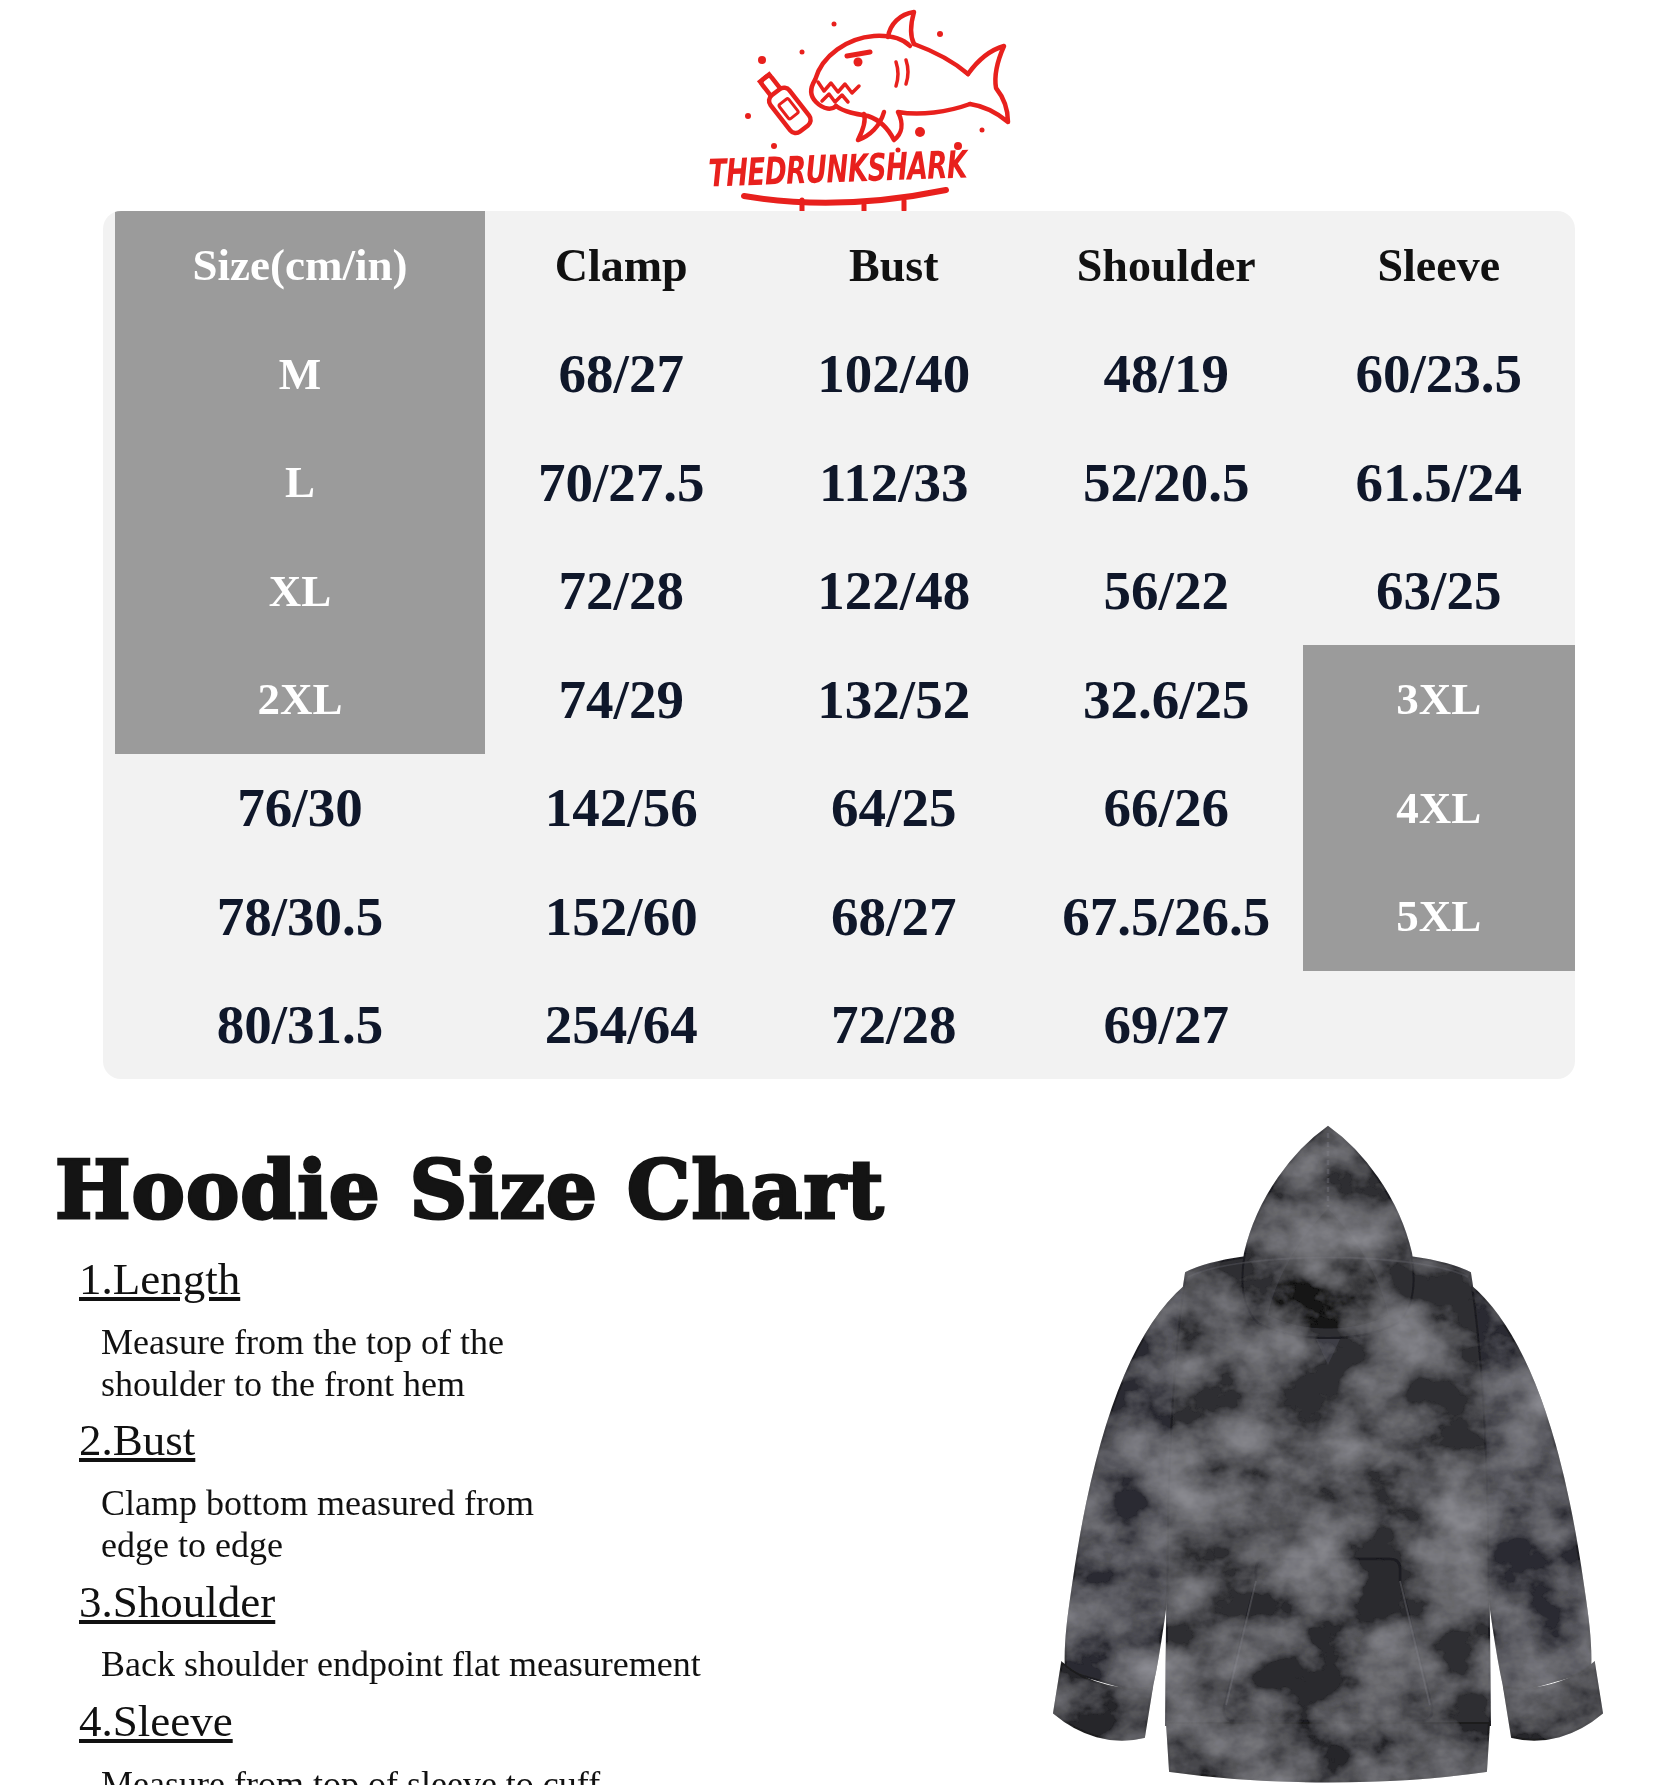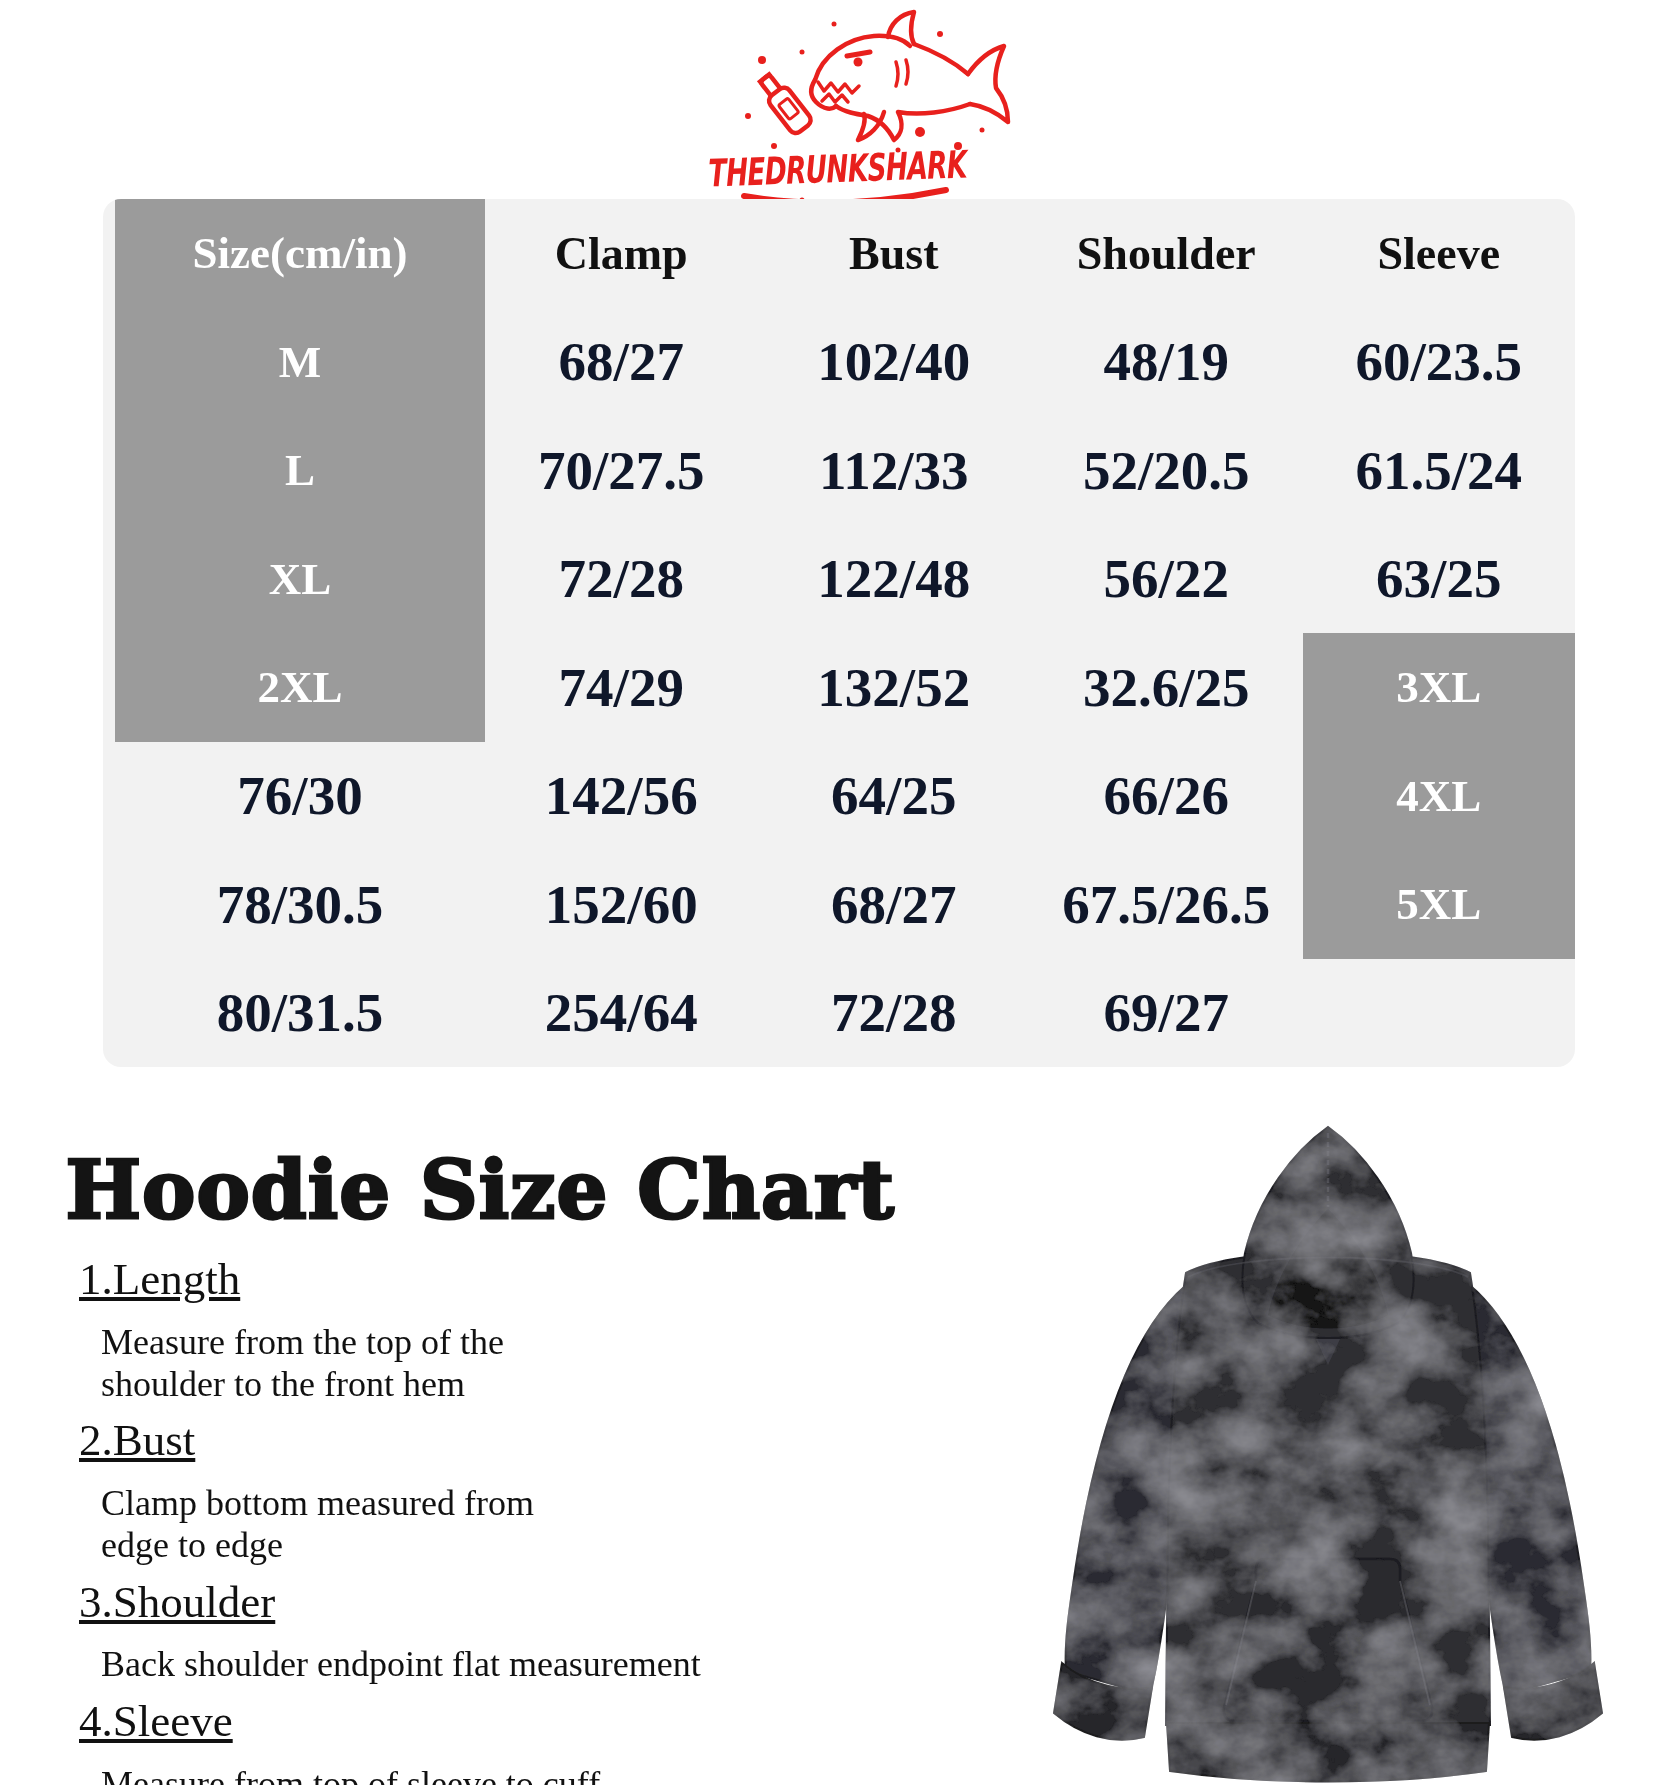--- a/index.html
+++ b/index.html
@@ -6,34 +6,34 @@
   .canvas{
     position:relative;width:1657px;height:1785px;background:#ffffff;overflow:hidden;
     font-family:"Liberation Serif", serif;color:#111;
   }
 
   
   .logo{position:absolute;left:652px;top:0px;width:372px;height:212px;}
 
   
   .size-table{
-    position:absolute;left:103px;top:199px;width:1460px;height:868px;
+    position:absolute;left:103px;top:211px;width:1460px;height:868px;
     background:#f2f2f2;border-radius:18px;overflow:hidden;
     display:grid;grid-template-columns:370px 1fr 1fr 1fr 1fr;grid-template-rows:repeat(8,1fr);padding-left:12px;
   }
   .cell{display:flex;align-items:center;justify-content:center;font-weight:bold;}
   .c-size{background:#9b9b9b;color:#ffffff;font-size:45px;}
   .c-head{font-size:46px;color:#111;}
   .c-val{font-size:55px;color:#0f172a;}
 
   
   .guide{position:absolute;left:55px;top:1150px;width:840px;}
   .guide-title{
     font-family:"DejaVu Serif", serif;font-weight:bold;font-size:80px;line-height:1.0;
-    letter-spacing:1px;margin:0 0 24px 0;color:#141414;text-align:right;
+    letter-spacing:1px;margin:0 0 24px 0;color:#141414;
     -webkit-text-stroke:3px #141414;
   }
   .guide-item-label{font-size:45px;line-height:1.15;margin:10px 0 2px 24px;font-weight:normal;text-decoration:underline;}
   .guide-item-desc{font-size:36px;line-height:1.16;margin:16px 0 4px 46px;white-space:pre-line;}
 
   
   .hoodie{position:absolute;left:998px;top:1093px;width:660px;height:692px;}
 </style>
 </head>
 <body>

